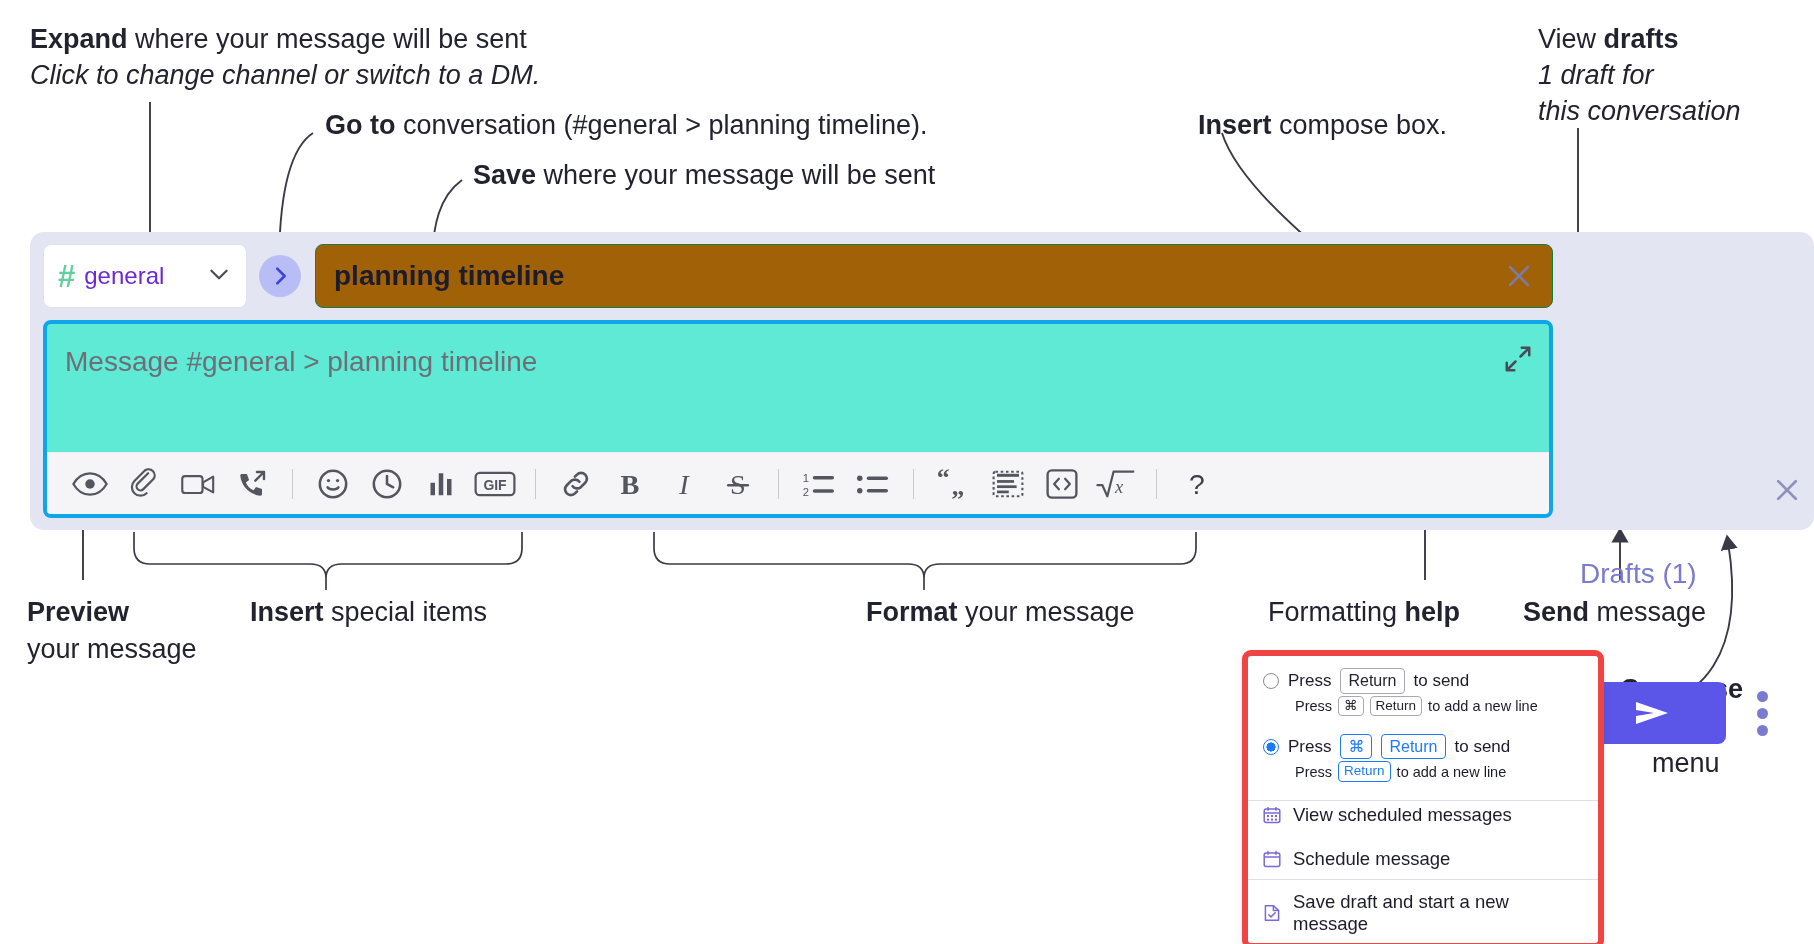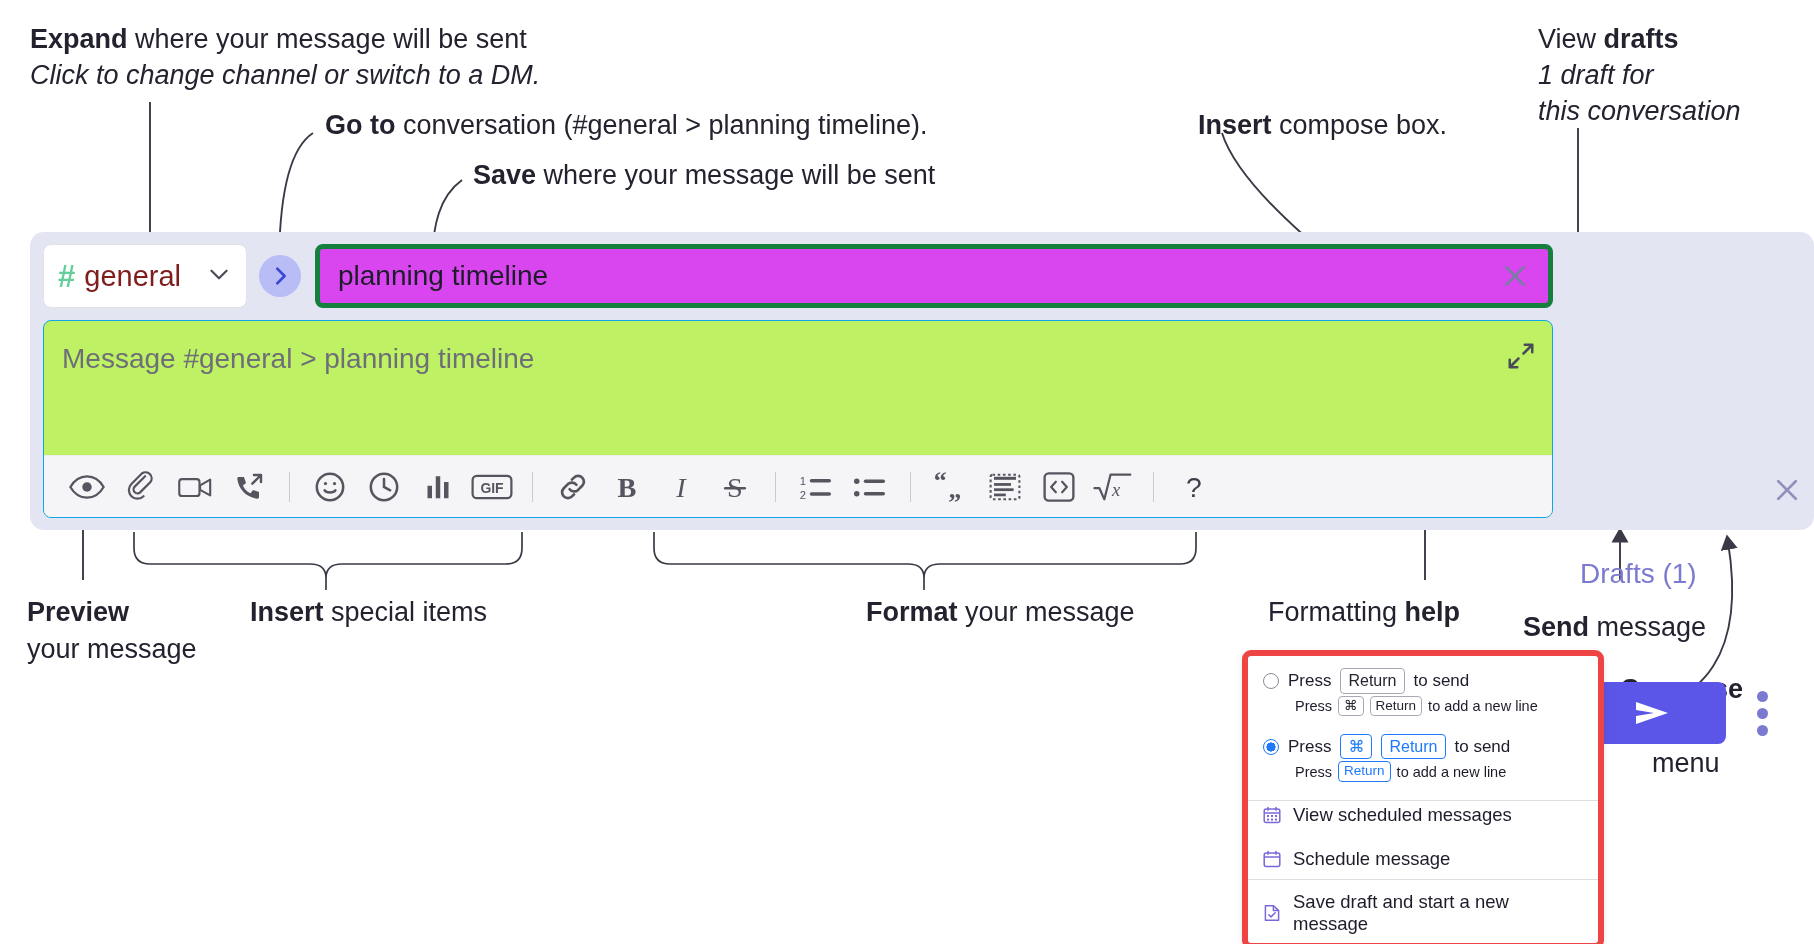--- a/index.html
+++ b/index.html
@@ -31,40 +31,40 @@
   }
 
   
   .row-top { position:absolute; left:0; top:0; height:64px; width:100%; }
   #channel-select {
     position:absolute; left:0; top:0; width:204px; height:64px;
     background:#fff; border:1px solid #e2e2e8; border-radius:8px;
     display:flex; align-items:center; padding:0 14px; gap:9px; cursor:pointer;
   }
   #channel-select .hash { font-size:31px; color:#63cf9b; font-weight:700; line-height:1; }
-  #channel-select .chname { font-size:29px; color:#7f1d1d; }
+  #channel-select .chname { font-size:24px; color:#6d28d9; }
   #channel-select .chev { margin-left:auto; }
 
   #goto-btn {
     position:absolute; left:216px; top:11px; width:42px; height:42px;
     background:#b9bdf5; border-radius:50%; display:flex;
     align-items:center; justify-content:center; cursor:pointer;
   }
 
   #topic-field {
     position:absolute; left:272px; top:0; right:0; height:64px;
-    background:#d946ef; border:5px solid #15803d; border-radius:8px;
-    display:flex; align-items:center; padding:0 14px 0 18px;
+    background:#a16207; border:1px solid #15803d; border-radius:8px;
+    display:flex; align-items:center; padding:0 14px 0 18px;font-weight:bold;
   }
   #topic-value { font-size:28px; color:#1d1c2b; flex:1; }
 
   
   #msgbox {
     position:absolute; left:0; top:76px; right:0; height:198px;
-    background:#bef264; border:1px solid #0ea5e9; border-radius:8px; overflow:hidden;
+    background:#5eead4; border:4px solid #0ea5e9; border-radius:8px; overflow:hidden;
   }
   #msg-placeholder {
     position:absolute; left:18px; top:22px; font-size:28px; color:#6e6e78;
   }
   #expand-btn {
     position:absolute; right:14px; top:18px; width:34px; height:34px;
     display:flex; align-items:center; justify-content:center; cursor:pointer;
   }
   #toolbar {
     position:absolute; left:0; right:0; bottom:0; height:62px;
@@ -164,21 +164,21 @@
 </div>
 
 <div class="anno a-28" style="left:866px; top:595px;">
   <b>Format</b><span> your message</span>
 </div>
 
 <div class="anno a-28" style="left:1268px; top:595px;">
   <span>Formatting </span><b>help</b>
 </div>
 
-<div class="anno a-28" style="left:1523px; top:595px;margin-top:15px;">
+<div class="anno a-28" style="left:1523px; top:595px;">
   <b>Send</b><span> message</span>
 </div>
 
 <div class="anno a-28" style="left:1620px; top:672px;">
   <b>Compose</b>
 </div>
 <div class="anno a-28" style="left:1620px; top:709px;">
   <b>options</b>
 </div>
 <div class="anno a-28" style="left:1620px; top:746px;margin-left:32px;">

